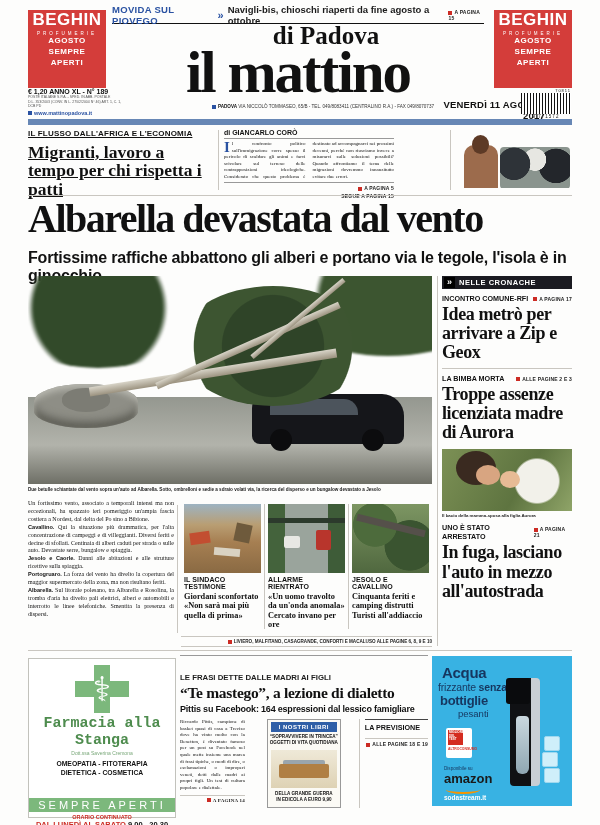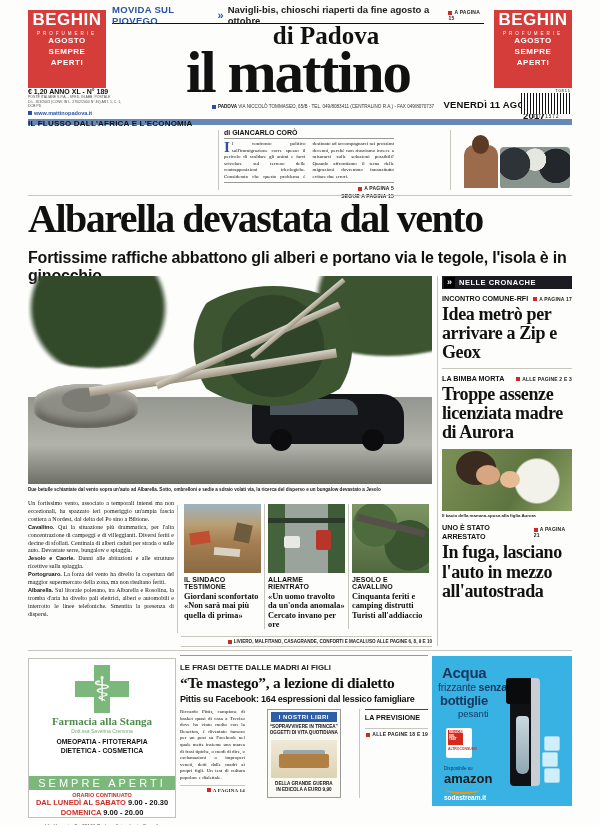--- a/index.html
+++ b/index.html
@@ -34,21 +34,21 @@
   .addr{left:212px;top:104px;width:260px;font-size:4.6px;color:#333;}
   .addr b{color:#111;}
   .dateline{left:430px;top:99px;width:115px;text-align:right;font-size:9.5px;font-weight:bold;letter-spacing:.2px;}
   .barcode{left:521px;top:88px;width:50px;}
   .barcode .bcn{font-size:4px;text-align:right;letter-spacing:1px;}
   .barcode .bars{height:21px;background:repeating-linear-gradient(90deg,#111 0 1px,#fff 1px 3px,#111 3px 4px,#fff 4px 6px);}
   .barcode .bcd{font-size:4.5px;text-align:center;letter-spacing:1px;}
   .bluebar{left:28px;top:119px;width:544px;height:6px;background:#6787b5;}
 
   
-  .mig{left:28px;top:119px;width:186px;}
+  .mig{left:28px;top:129px;width:186px;text-decoration:underline;}
   .mig .mh{font-family:"Liberation Serif",serif;font-weight:bold;font-size:17.5px;line-height:1.05;margin-top:5px;}
   .edi{left:224px;top:129px;width:170px;}
   .edi .by{font-size:7px;font-weight:bold;border-bottom:1px solid #999;padding-bottom:2px;margin-bottom:2px;}
   .edi .cols{column-count:2;column-gap:7px;font-family:"Liberation Serif",serif;font-size:5px;line-height:1.3;text-align:justify;}
   .edi .dc{float:left;font-size:15px;line-height:.8;font-weight:bold;color:#2a52a2;padding-right:2px;font-family:"Liberation Serif",serif;}
   .edi .eref{text-align:right;margin-top:2px;border-top:1px solid #999;padding-top:2px;line-height:1.5;}
   .ph-mig{left:456px;top:131px;width:116px;height:57px;background:linear-gradient(180deg,#b9c3bd 0%,#97a39e 55%,#7d8а80 100%);overflow:hidden;}
   .ph-mig .torso{position:absolute;left:8px;top:14px;width:34px;height:44px;background:#9c6b4c;border-radius:10px 10px 0 0;}
   .ph-mig .head1{position:absolute;left:16px;top:4px;width:17px;height:19px;background:#5d3a26;border-radius:50%;}
   .ph-mig .grp{position:absolute;right:2px;top:16px;width:70px;height:42px;background:
@@ -126,30 +126,30 @@
   .ph-wed .face2{position:absolute;left:58px;top:22px;width:20px;height:17px;background:#e7bb95;border-radius:50%;}
   .ph-wed-cap{font-size:4.4px;font-weight:bold;color:#222;margin-top:2px;}
 
   
   .pharm{left:28px;top:658px;width:148px;height:160px;border:1px solid #c2c2bc;background:#fff;
          text-align:center;box-sizing:border-box;}
   .ph-cross{position:relative;width:54px;height:48px;margin:6px auto 2px;}
   .ph-cross .cv{position:absolute;left:19px;top:0;width:16px;height:48px;background:#7cb87c;}
   .ph-cross .ch{position:absolute;left:0;top:16px;width:54px;height:16px;background:#7cb87c;}
   .ph-cross .glyph{position:absolute;left:0;top:2px;width:54px;text-align:center;font-size:34px;color:#fff;line-height:44px;}
-  .pharm .pname{font-family:Liberation Serif, serif;font-size:11px;color:#4e8c4e;font-weight:bold;}
+  .pharm .pname{font-family:Liberation Mono, monospace;font-size:15px;color:#4e8c4e;font-weight:bold;}
   .pharm .psub{font-size:5px;color:#7aa87a;margin-top:1px;}
   .pharm .psvc{font-size:6.8px;font-weight:bold;margin-top:4px;line-height:1.3;}
   .pharm .pban{background:#7cb87c;color:#fff;font-weight:normal;font-size:11px;letter-spacing:3px;margin-top:20px;padding:1px 0;}
   .pharm .por{color:#cc2b24;font-size:5.5px;font-weight:bold;margin-top:2px;}
   .pharm .pop{font-size:7.5px;font-weight:bold;line-height:1.35;}
   .pharm .pop .rd{color:#cc2b24;}
   .pharm .paddr{font-size:5px;color:#555;margin-top:5px;line-height:1.4;}
 
-  .dia{left:180px;top:655px;width:248px;border-top:1px solid #999;padding-top:7px;}
+  .dia{left:180px;top:655px;width:248px;border-top:1px solid #999;padding-top:17px;}
   .dia .dk{font-size:7.8px;font-weight:bold;color:#1c1c1c;}
   .dia .dh{font-family:"Liberation Serif",serif;font-weight:bold;font-size:15.5px;letter-spacing:-.3px;margin-top:2px;white-space:nowrap;}
   .dia .dd{font-size:9px;font-weight:bold;margin-top:2px;letter-spacing:-.2px;}
   .dia .dcols{display:flex;margin-top:5px;gap:13px;}
   .dia .dbody{width:76px;font-family:"Liberation Serif",serif;font-size:5px;line-height:1.32;text-align:justify;padding-right:4px;}
   .dia .dref{text-align:right;border-top:1px solid #c9c6c0;margin-top:3px;padding-top:2px;}
   .libri{width:86px;border:1px solid #999;margin:0 5px;background:#fbfaf5;text-align:center;box-sizing:border-box;}
   .libri .lh{background:#2f5fa7;color:#fff;font-size:6px;font-weight:bold;padding:2px 0;letter-spacing:.5px;margin:2px 3px;}
   .libri .lq{font-size:4.6px;font-weight:bold;line-height:1.4;margin-top:2px;}
   .libri .lill{position:relative;width:66px;height:38px;margin:3px auto;background:linear-gradient(180deg,#efe9d8,#ded2b4);overflow:hidden;}
@@ -232,20 +232,21 @@
   <div class="abs barcode">
     <div class="bcn">70811</div>
     <div class="bars"></div>
     <div class="bcd">9 771572 455008</div>
   </div>
 
   <div class="abs bluebar"></div>
 
   <div class="abs mig">
     <div class="kick">IL FLUSSO DALL'AFRICA E L'ECONOMIA</div>
+    <div class="mh">Migranti, lavoro a tempo per chi rispetta i patti</div>
   </div>
   <div class="abs vsep" style="left:218px;top:130px;height:60px;"></div>
 
   <div class="abs edi">
     <div class="by">di GIANCARLO CORÒ</div>
     <div class="cols">
       <span class="dc">I</span><span>l confronto politico sull'immigrazione corre spesso il pericolo di scaldare gli animi e farci scivolare sul terreno delle contrapposizioni ideologiche. Considerato che questo problema è destinato ad accompagnarci</span>
       <span>nei prossimi decenni, perché non riusciamo invece a misurarci sulle soluzioni possibili? Quando affrontiamo il tema delle migrazioni dovremmo innanzitutto evitare due errori.</span>
     </div>
     <div class="eref ref">

